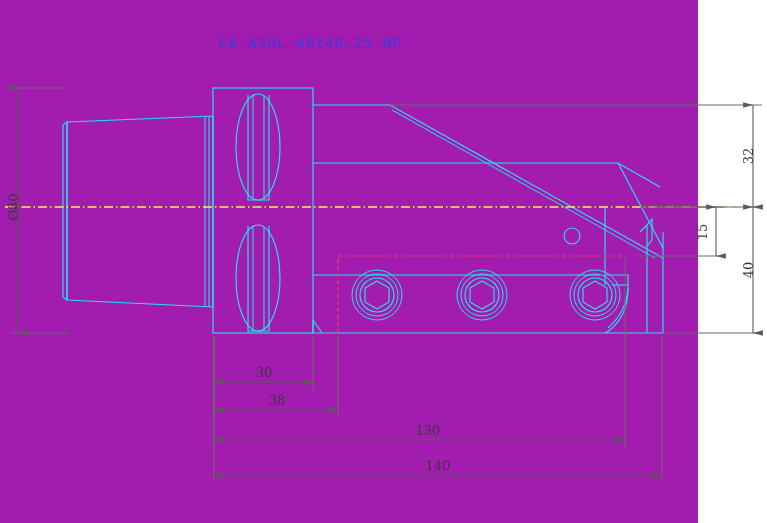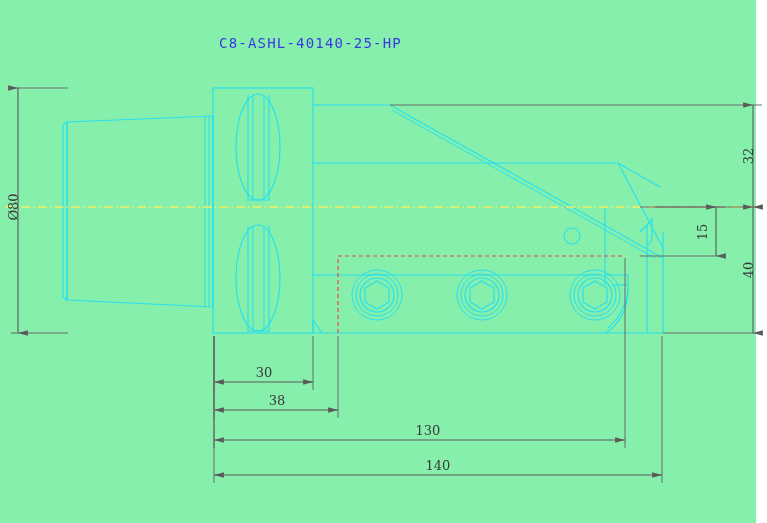--- a/index.html
+++ b/index.html
@@ -8,23 +8,23 @@
     background: #ffffff;
   }
   body {
     width: 767px;
     height: 523px;
     font-family: "DejaVu Sans Mono", monospace;
     overflow: hidden;
   }
   #canvas-wrap {
     position: relative;
-    width: 756px;
+    width: 698px;
     height: 523px;
-    background: #86efac;
+    background: #a21caf;
   }
   svg#drawing {
     position: absolute;
     top: 0;
     left: 0;
     width: 767px;
     height: 523px;
     display: block;
   }
   .title-text {

